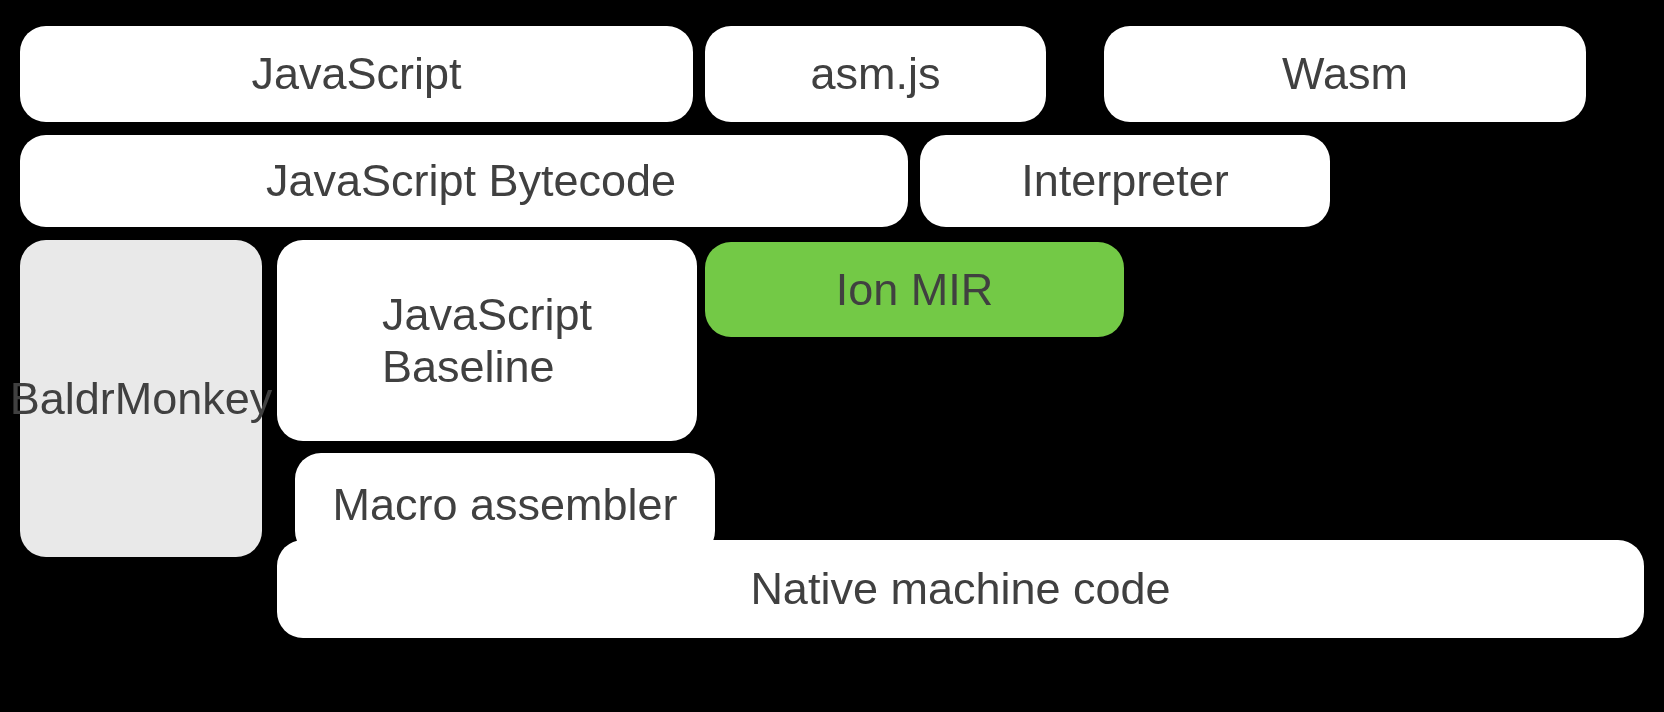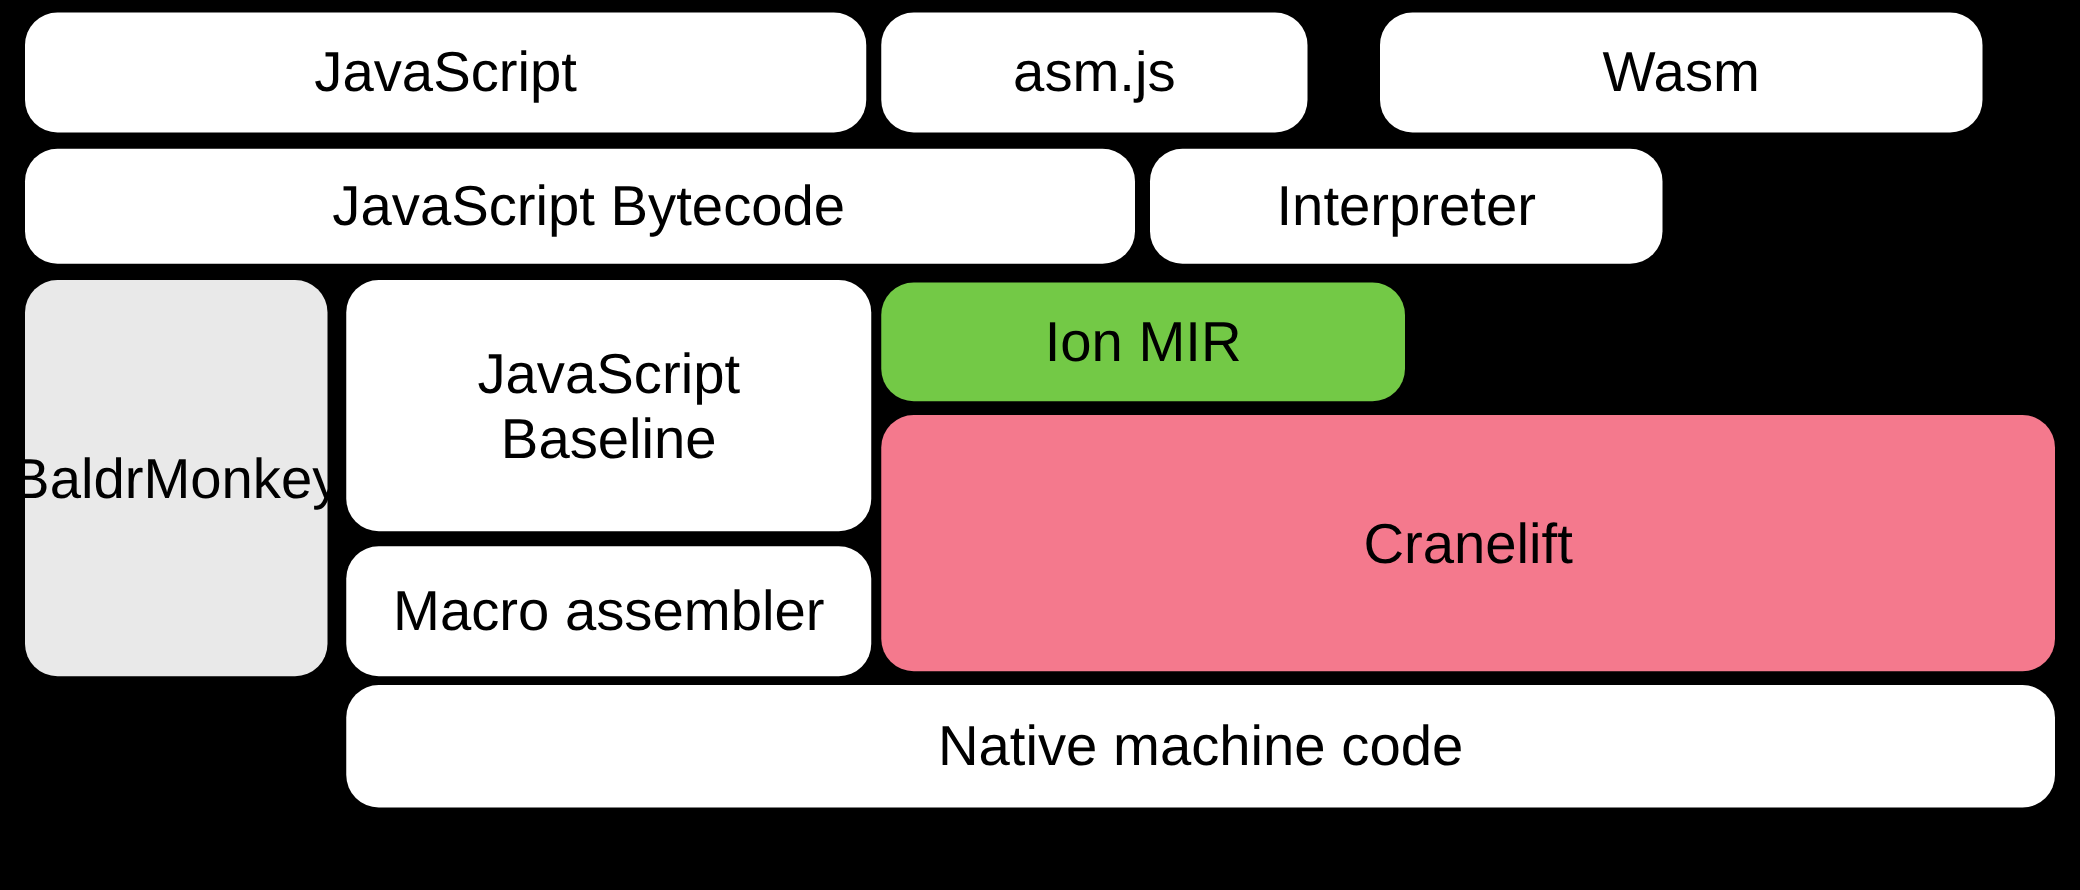--- a/index.html
+++ b/index.html
@@ -18,54 +18,55 @@
     width: 1664px;
     height: 712px;
     background: #000000;
   }
   .node {
     position: absolute;
     box-sizing: border-box;
     display: flex;
     align-items: center;
     justify-content: center;
-    text-align: center;
-    color: #000000;
+    text-align: left;
+    color: #404040;
     font-family: "Liberation Sans", sans-serif;
     font-size: 45px;
     line-height: 1.14;
     font-weight: 400;
     letter-spacing: 0px;
     white-space: pre-line;
     border-radius: 26px;
     background: #ffffff;
     padding: 0 10px;
+    margin-top: 16px;
   }
   .node.gray   { background: #e9e9e9; }
   .node.green  { background: #73c946; }
   .node.pink   { background: #f4798d; }
 
   
   #n-javascript        { left: 20px;   top: 10px;  width: 673px; height: 96px; }
   #n-asmjs             { left: 705px;  top: 10px;  width: 341px; height: 96px; }
   #n-wasm              { left: 1104px; top: 10px;  width: 482px; height: 96px; }
 
   
   #n-js-bytecode       { left: 20px;   top: 119px; width: 888px; height: 92px; padding-left: 24px; }
   #n-baldrmonkey       { left: 920px;  top: 119px; width: 410px; height: 92px; }
 
   
   #n-interpreter       { left: 20px;   top: 224px; width: 242px; height: 317px; }
   #n-js-baseline       { left: 277px;  top: 224px; width: 420px; height: 201px; }
-  #n-macro-assembler   { left: 277px;  top: 437px; width: 420px; height: 104px; }
+  #n-macro-assembler   { left: 295px;  top: 437px; width: 420px; height: 104px; }
   #n-ion-mir           { left: 705px;  top: 226px; width: 419px; height: 95px; }
   #n-cranelift         { left: 705px;  top: 332px; width: 939px; height: 205px; }
 
   
-  #n-native-code       { left: 277px;  top: 548px; width: 1367px; height: 98px; }
+  #n-native-code       { left: 277px;  top: 524px; width: 1367px; height: 98px; }
 </style>
 </head>
 <body>
 
 <div id="stage">
 
   <div class="node" id="n-javascript">JavaScript</div>
 
   <div class="node" id="n-asmjs">asm.js</div>
 
@@ -77,17 +78,16 @@
 
   <div class="node gray" id="n-interpreter">BaldrMonkey</div>
 
   <div class="node" id="n-js-baseline">JavaScript
 Baseline</div>
 
   <div class="node" id="n-macro-assembler">Macro assembler</div>
 
   <div class="node green" id="n-ion-mir">Ion MIR</div>
 
-  <div class="node pink" id="n-cranelift">Cranelift</div>
 
   <div class="node" id="n-native-code">Native machine code</div>
 
 </div>
 
 </body></html>

